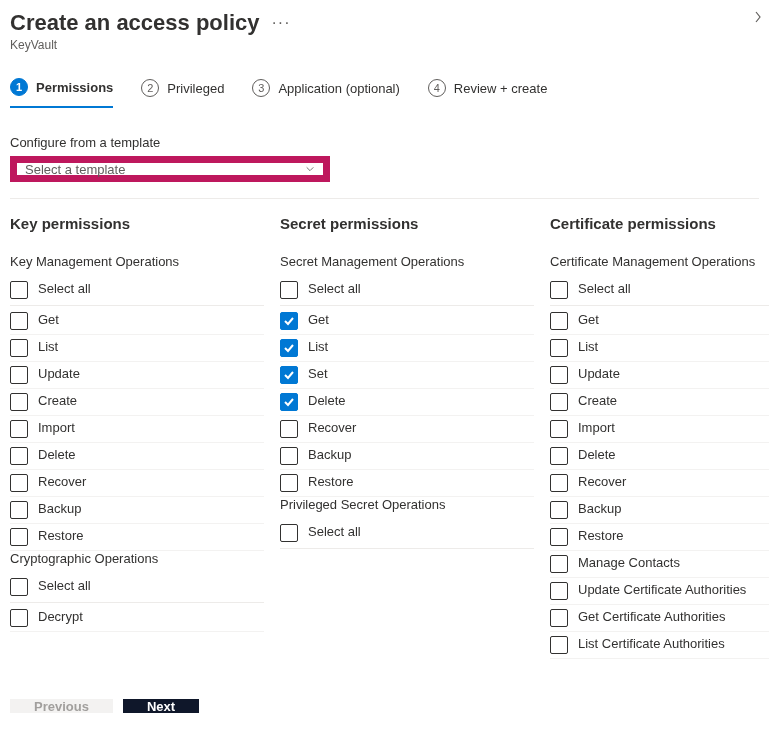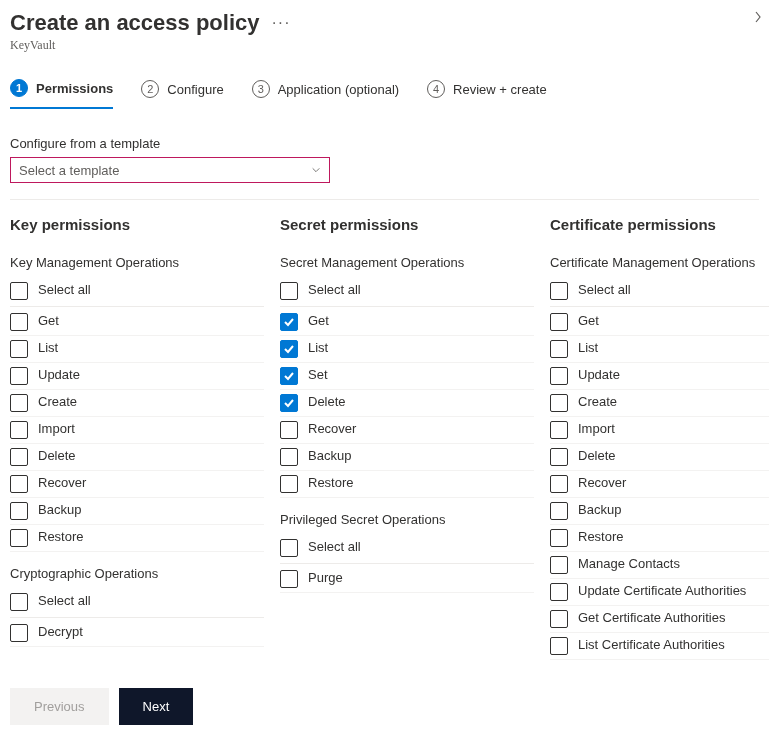--- a/index.html
+++ b/index.html
@@ -10,47 +10,47 @@
     background: #fff;
     width: 769px;
     height: 733px;
     overflow: hidden;
     position: relative;
   }
   .page { padding: 10px 10px 0 10px; height: 679px; overflow: hidden; }
   .header-row { display: flex; align-items: center; }
   h1 { font-size: 22px; font-weight: 600; margin-right: 12px; }
   .more-icon { color: #605e5c; font-size: 16px; letter-spacing: 1px; cursor: pointer; }
-  .subtitle { color: #605e5c; font-size: 12px; margin-top: 2px; font-family: Liberation Serif, serif; }
+  .subtitle { color: #605e5c; font-size: 12px; margin-top: 2px; }
   .close-icon { position: absolute; top: 10px; right: 6px; color: #605e5c; font-size: 16px; cursor: pointer; }
 
   .tabs { display: flex; gap: 28px; margin-top: 26px; border-bottom: 1px solid transparent; }
   .tab { display: flex; align-items: center; gap: 8px; padding-bottom: 10px; cursor: pointer; color: #323130; }
   .tab-num {
     width: 18px; height: 18px; border-radius: 50%; border: 1px solid #605e5c;
     display: flex; align-items: center; justify-content: center; font-size: 11px; color: #605e5c;
   }
   .tab.active { border-bottom: 2px solid #0078d4; font-weight: 600; }
   .tab.active .tab-num { background: #0078d4; border-color: #0078d4; color: #fff; }
 
   .template-section { margin-top: 26px; }
   .template-label { font-size: 13px; color: #323130; margin-bottom: 6px; }
   .select {
-    width: 320px; height: 26px; border: 1px solid #be185d; display: flex; align-items: center;
+    width: 320px; height: 26px; border: 7px solid #be185d; display: flex; align-items: center;
     justify-content: space-between; padding: 0 8px; color: #605e5c; cursor: pointer; font-size: 13px;
   }
   .chevron-down { width: 10px; height: 10px; }
 
   .divider { border-top: 1px solid #edebe9; margin-top: 16px; }
 
   .columns { display: flex; gap: 0; margin-top: 16px; }
   .col { flex: 0 0 270px; padding-right: 16px; }
   .col:last-child { flex: 0 0 220px; padding-right: 0; }
   .col h2 { font-size: 15px; font-weight: 700; margin-bottom: 22px; }
-  .group-title { font-size: 13px; font-weight: 400; color: #323130; margin-bottom: 8px; margin-top: 14px; }
+  .group-title { font-size: 13px; font-weight: 400; color: #323130; margin-bottom: 8px; }
   .group-title:first-of-type { margin-top: 0; }
 
   .check-row {
     display: flex; align-items: flex-start; gap: 10px; padding: 4px 0;
     border-bottom: 1px solid #f3f2f1; cursor: pointer;
   }
   .check-row.selectall { border-bottom: 1px solid #edebe9; padding-bottom: 6px; margin-bottom: 2px; }
   .chk {
     width: 18px; height: 18px; border: 1px solid #323130; border-radius: 2px;
     display: flex; align-items: center; justify-content: center; flex-shrink: 0;
@@ -58,21 +58,21 @@
   .chk.checked { background: #0078d4; border-color: #0078d4; }
   .chk.checked svg { display: block; }
   .chk svg { display: none; width: 12px; height: 12px; }
   .chk-label { font-size: 13px; color: #323130; white-space: nowrap; }
 
   .footer {
     position: absolute; bottom: 0; left: 0; right: 0; height: 54px;
     background: #fff; display: flex; align-items: center; gap: 10px; padding-left: 10px;
   }
   .btn {
-    height: 37px; padding: 0 24px; font-size: 13px; font-weight: 400;
+    height: 14px; padding: 0 24px; font-size: 13px; font-weight: 700;
     border: none; cursor: pointer;
   }
   .btn-prev { background: #f3f2f1; color: #a19f9d; cursor: default; }
   .btn-next { background: #0f172a; color: #fff; }
 
   .clip { overflow: hidden; }
 </style>
 </head>
 <body>
 
@@ -89,21 +89,21 @@
       </svg>
   </span>
 
   <div class="tabs" id="tabs">
       <div class="tab active">
         <span class="tab-num">1</span>
         <span>Permissions</span>
       </div>
       <div class="tab">
         <span class="tab-num">2</span>
-        <span>Configure</span>
+        <span>Privileged</span>
       </div>
       <div class="tab">
         <span class="tab-num">3</span>
         <span>Application (optional)</span>
       </div>
       <div class="tab">
         <span class="tab-num">4</span>
         <span>Review + create</span>
       </div>
     </div>
@@ -223,24 +223,20 @@
         </div>
         <div class="check-row">
           <span class="chk"></span>
           <span class="chk-label">Restore</span>
         </div>
         <div class="group-title">Privileged Secret Operations</div>
         <div class="check-row selectall">
           <span class="chk"></span>
           <span class="chk-label">Select all</span>
         </div>
-        <div class="check-row">
-          <span class="chk"></span>
-          <span class="chk-label">Purge</span>
-        </div>
       </div>
       <div class="col">
         <h2>Certificate permissions</h2>
         <div class="group-title">Certificate Management Operations</div>
         <div class="check-row selectall">
           <span class="chk"></span>
           <span class="chk-label">Select all</span>
         </div>
         <div class="check-row">
           <span class="chk"></span>

